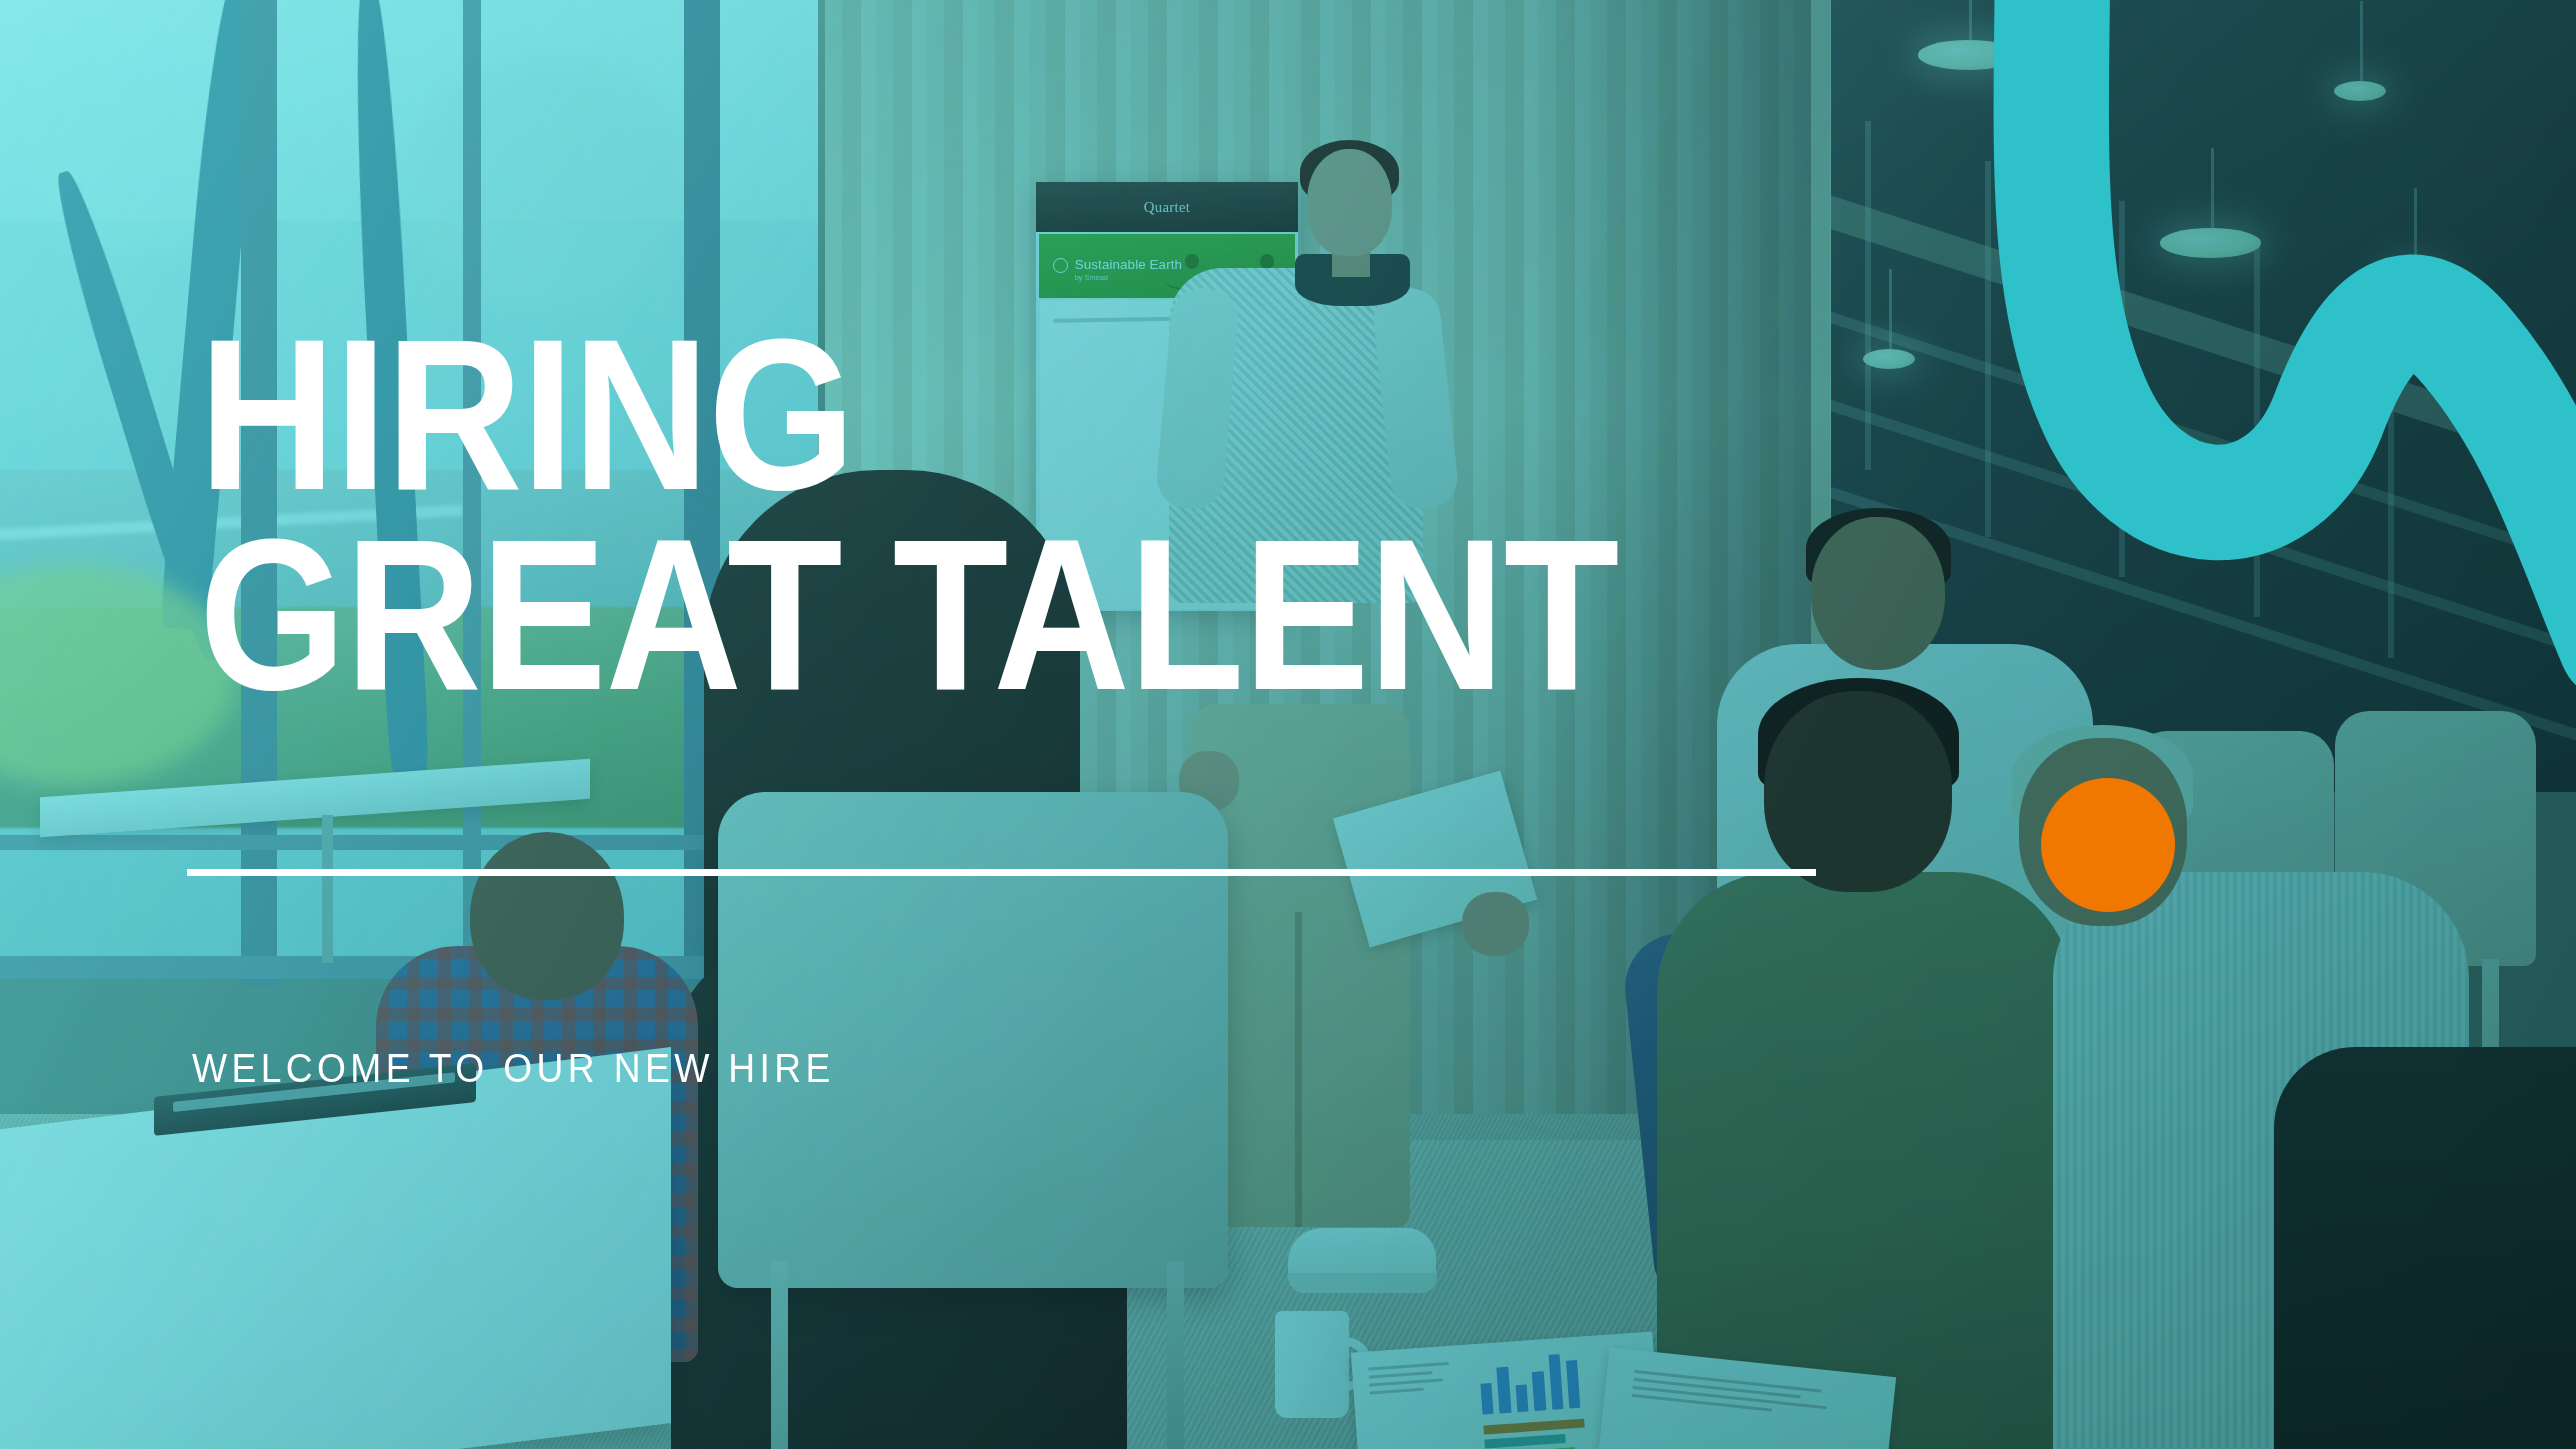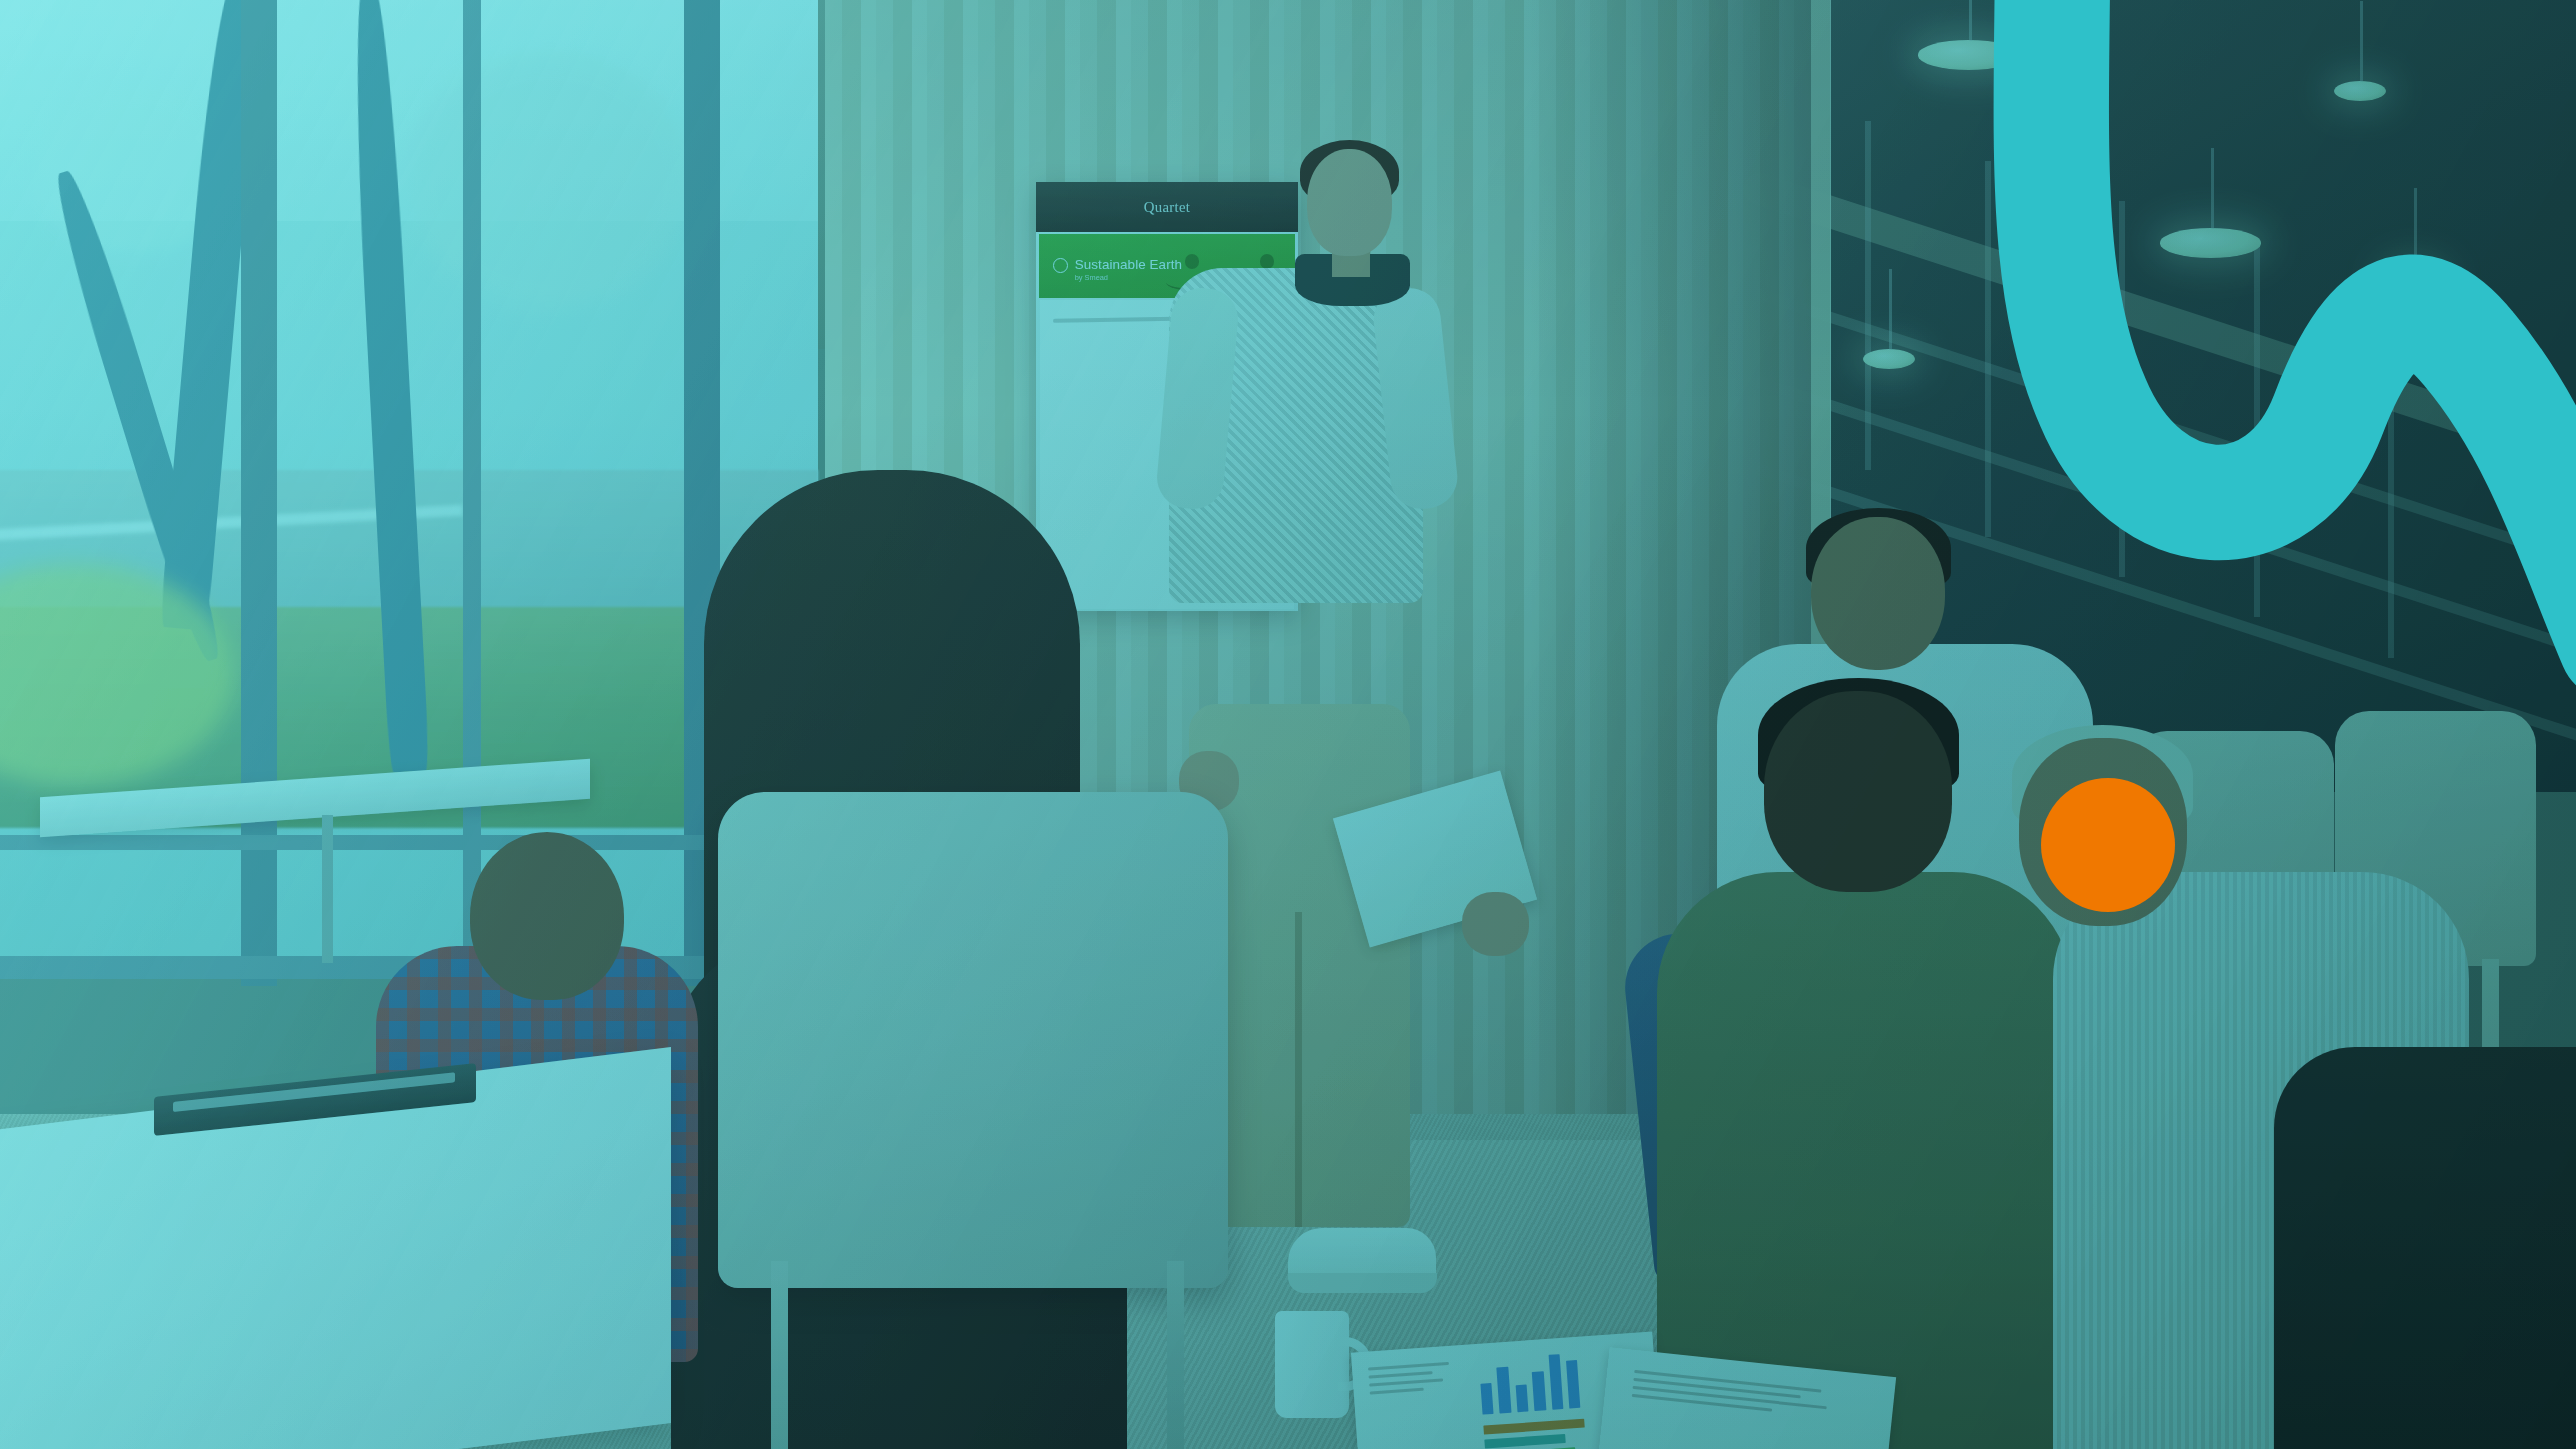--- a/index.html
+++ b/index.html
@@ -492,15 +492,21 @@
                C 3530 460, 3600 420, 3680 520
                C 3790 650, 3840 820, 3900 960" fill="none" stroke="#2EC1C9" stroke-width="172" stroke-linecap="round" stroke-linejoin="round"></path>
 
       <path d="M 3870 2180
                A 320 320 0 1 0 3870 1560" fill="none" stroke="#FBCB0A" stroke-width="120" stroke-linecap="butt"></path>
     </svg>
 
     <div class="orange-dot" style="background:#F07800"></div>
   </div>
 
+  <div class="content">
+    <div class="title">HIRING</div>
+    <div class="title l2">GREAT TALENT</div>
+    <div class="rule"></div>
+    <div class="subtitle">WELCOME TO OUR NEW HIRE</div>
+  </div>
 
 </div>
 
 
 </body></html>

